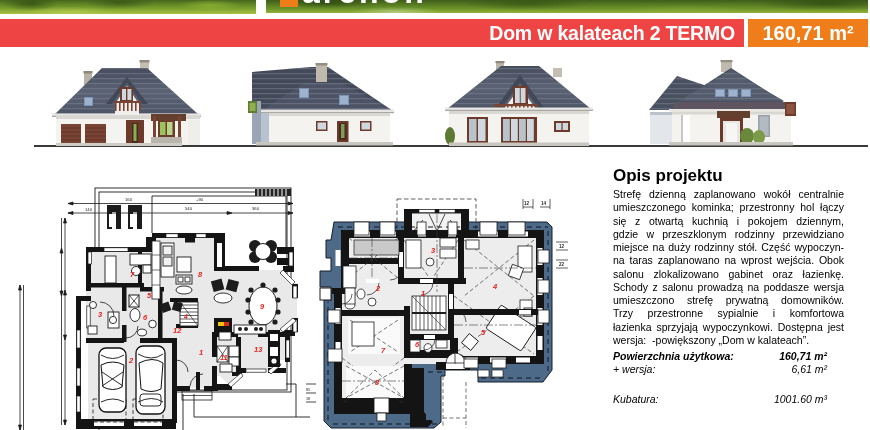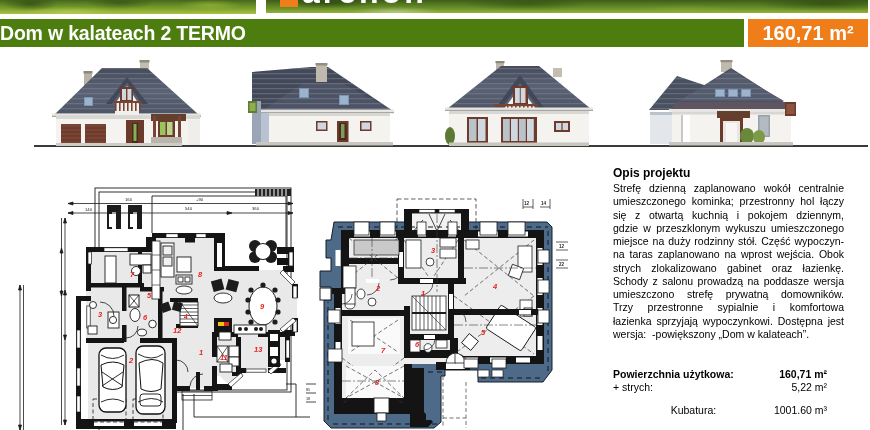--- a/index.html
+++ b/index.html
@@ -25,21 +25,21 @@
 radial-gradient(ellipse 60px 7px at 130px 12px, rgba(220,230,190,0.5), rgba(220,230,190,0) 75%),
 radial-gradient(ellipse 80px 8px at 420px 11px, rgba(140,170,60,0.5), rgba(140,170,60,0) 75%),
 radial-gradient(ellipse 100px 10px at 560px 4px, rgba(30,50,10,0.5), rgba(30,50,10,0) 70%),
 linear-gradient(180deg,#3d5c1a 0%,#567b22 35%,#6f962b 70%,#94b239 100%);overflow:hidden;">
 
   <div class="abs" style="left:14px;top:0;width:18px;height:7px;background:#ef7d1a;"></div>
 
   <div class="abs" style="left:36px;top:-24px;width:240px;height:31px;color:#fff;font-weight:bold;font-size:32px;letter-spacing:3px;line-height:32px;">archon</div>
 </div>
 
-<div class="abs" id="titlebar" style="left:0;top:19px;width:744px;height:28px;background:#4d7c0f;color:#fff;font-weight:bold;font-size:19.5px;letter-spacing:-0.2px;text-align:left;line-height:28px;padding-right:9px;box-sizing:border-box;">Dom w kalateach 2 TERMO</div>
+<div class="abs" id="titlebar" style="left:0;top:19px;width:744px;height:28px;background:#ef4444;color:#fff;font-weight:bold;font-size:19.5px;letter-spacing:-0.2px;text-align:right;line-height:28px;padding-right:9px;box-sizing:border-box;">Dom w kalateach 2 TERMO</div>
 
 <div class="abs" id="areabox" style="left:748px;top:19px;width:120px;height:28px;background:#ef7d1a;color:#fff;font-weight:bold;font-size:20px;text-align:center;line-height:28px;">160,71 m²</div>
 
 <div class="abs" style="left:34px;top:145px;width:834px;height:2px;background:#3a3a38;"></div>
 
 <svg class="abs" style="left:40px;top:58px;" width="170" height="88" viewBox="0 0 170 88">
 <defs>
 <linearGradient id="roofg" x1="0" y1="0" x2="0" y2="1">
   <stop offset="0" stop-color="#464c5c"></stop>
         <stop offset="0.5" stop-color="#5b6274"></stop>
@@ -869,39 +869,39 @@
 <rect x="538" y="310" width="11" height="13"></rect>
 <rect x="464" y="359" width="14" height="9"></rect>
 <rect x="492" y="359" width="14" height="9"></rect>
 <rect x="328" y="310" width="12" height="13"></rect>
 <rect x="328" y="349" width="14" height="13"></rect>
 </g>
 </svg>
 
 <div class="abs" id="rightcol" style="left:613px;top:166px;width:231px;font-size:10.5px;color:#000;">
 
-  <div style="font-weight:bold;font-size:12px;">Opis projektu</div>
+  <div style="font-weight:bold;font-size:17px;">Opis projektu</div>
 
   <div id="opis" style="margin-top:2px;">
 <div class="jl">Strefę dzienną zaplanowano wokół centralnie</div>
 <div class="jl">umieszczonego kominka; przestronny hol łączy</div>
 <div class="jl">się z otwartą kuchnią i pokojem dziennym,</div>
-<div class="jl">gdzie w przeszklonym wykuszu umieszczonego</div>
+<div class="jl">gdzie w przeszklonym rodzinny przewidziano</div>
 <div class="jl">miejsce na duży rodzinny stół. Część wypoczyn-</div>
 <div class="jl">na taras zaplanowano na wprost wejścia. Obok</div>
-<div class="jl">strych zlokalizowano gabinet oraz łazienkę.</div>
+<div class="jl">salonu zlokalizowano gabinet oraz łazienkę.</div>
 <div class="jl">Schody z salonu prowadzą na poddasze wersja</div>
 <div class="jl">umieszczono strefę prywatną domowników.</div>
 <div class="jl">Trzy przestronne sypialnie i komfortowa</div>
 <div class="jl">łazienka sprzyjają wypoczynkowi. Dostępna jest</div>
 <div>wersja:&nbsp; -powiększony „Dom w kalateach”.</div>
 </div>
 </div>
 
-<div class="abs" id="stats" style="left:613px;top:368px;width:214px;font-size:10.5px;line-height:12.9px;">
+<div class="abs" id="stats" style="left:613px;top:350px;width:214px;font-size:10.5px;line-height:12.9px;font-style:italic;">
 
   <div style="font-weight:bold;"><span>Powierzchnia użytkowa:</span><span style="float:right;">160,71 m²</span></div>
 
 
-  <div><span>+ strych:</span><span style="float:right;">5,22 m²</span></div>
-
-  <div style="margin-top:10px;text-align:center;"><span>Kubatura:</span><span style="float:right;">1001.60 m³</span></div>
+  <div><span>+ wersja:</span><span style="float:right;">6,61 m²</span></div>
+
+  <div style="margin-top:17px;"><span>Kubatura:</span><span style="float:right;">1001.60 m³</span></div>
 </div>
 
 </body></html>

